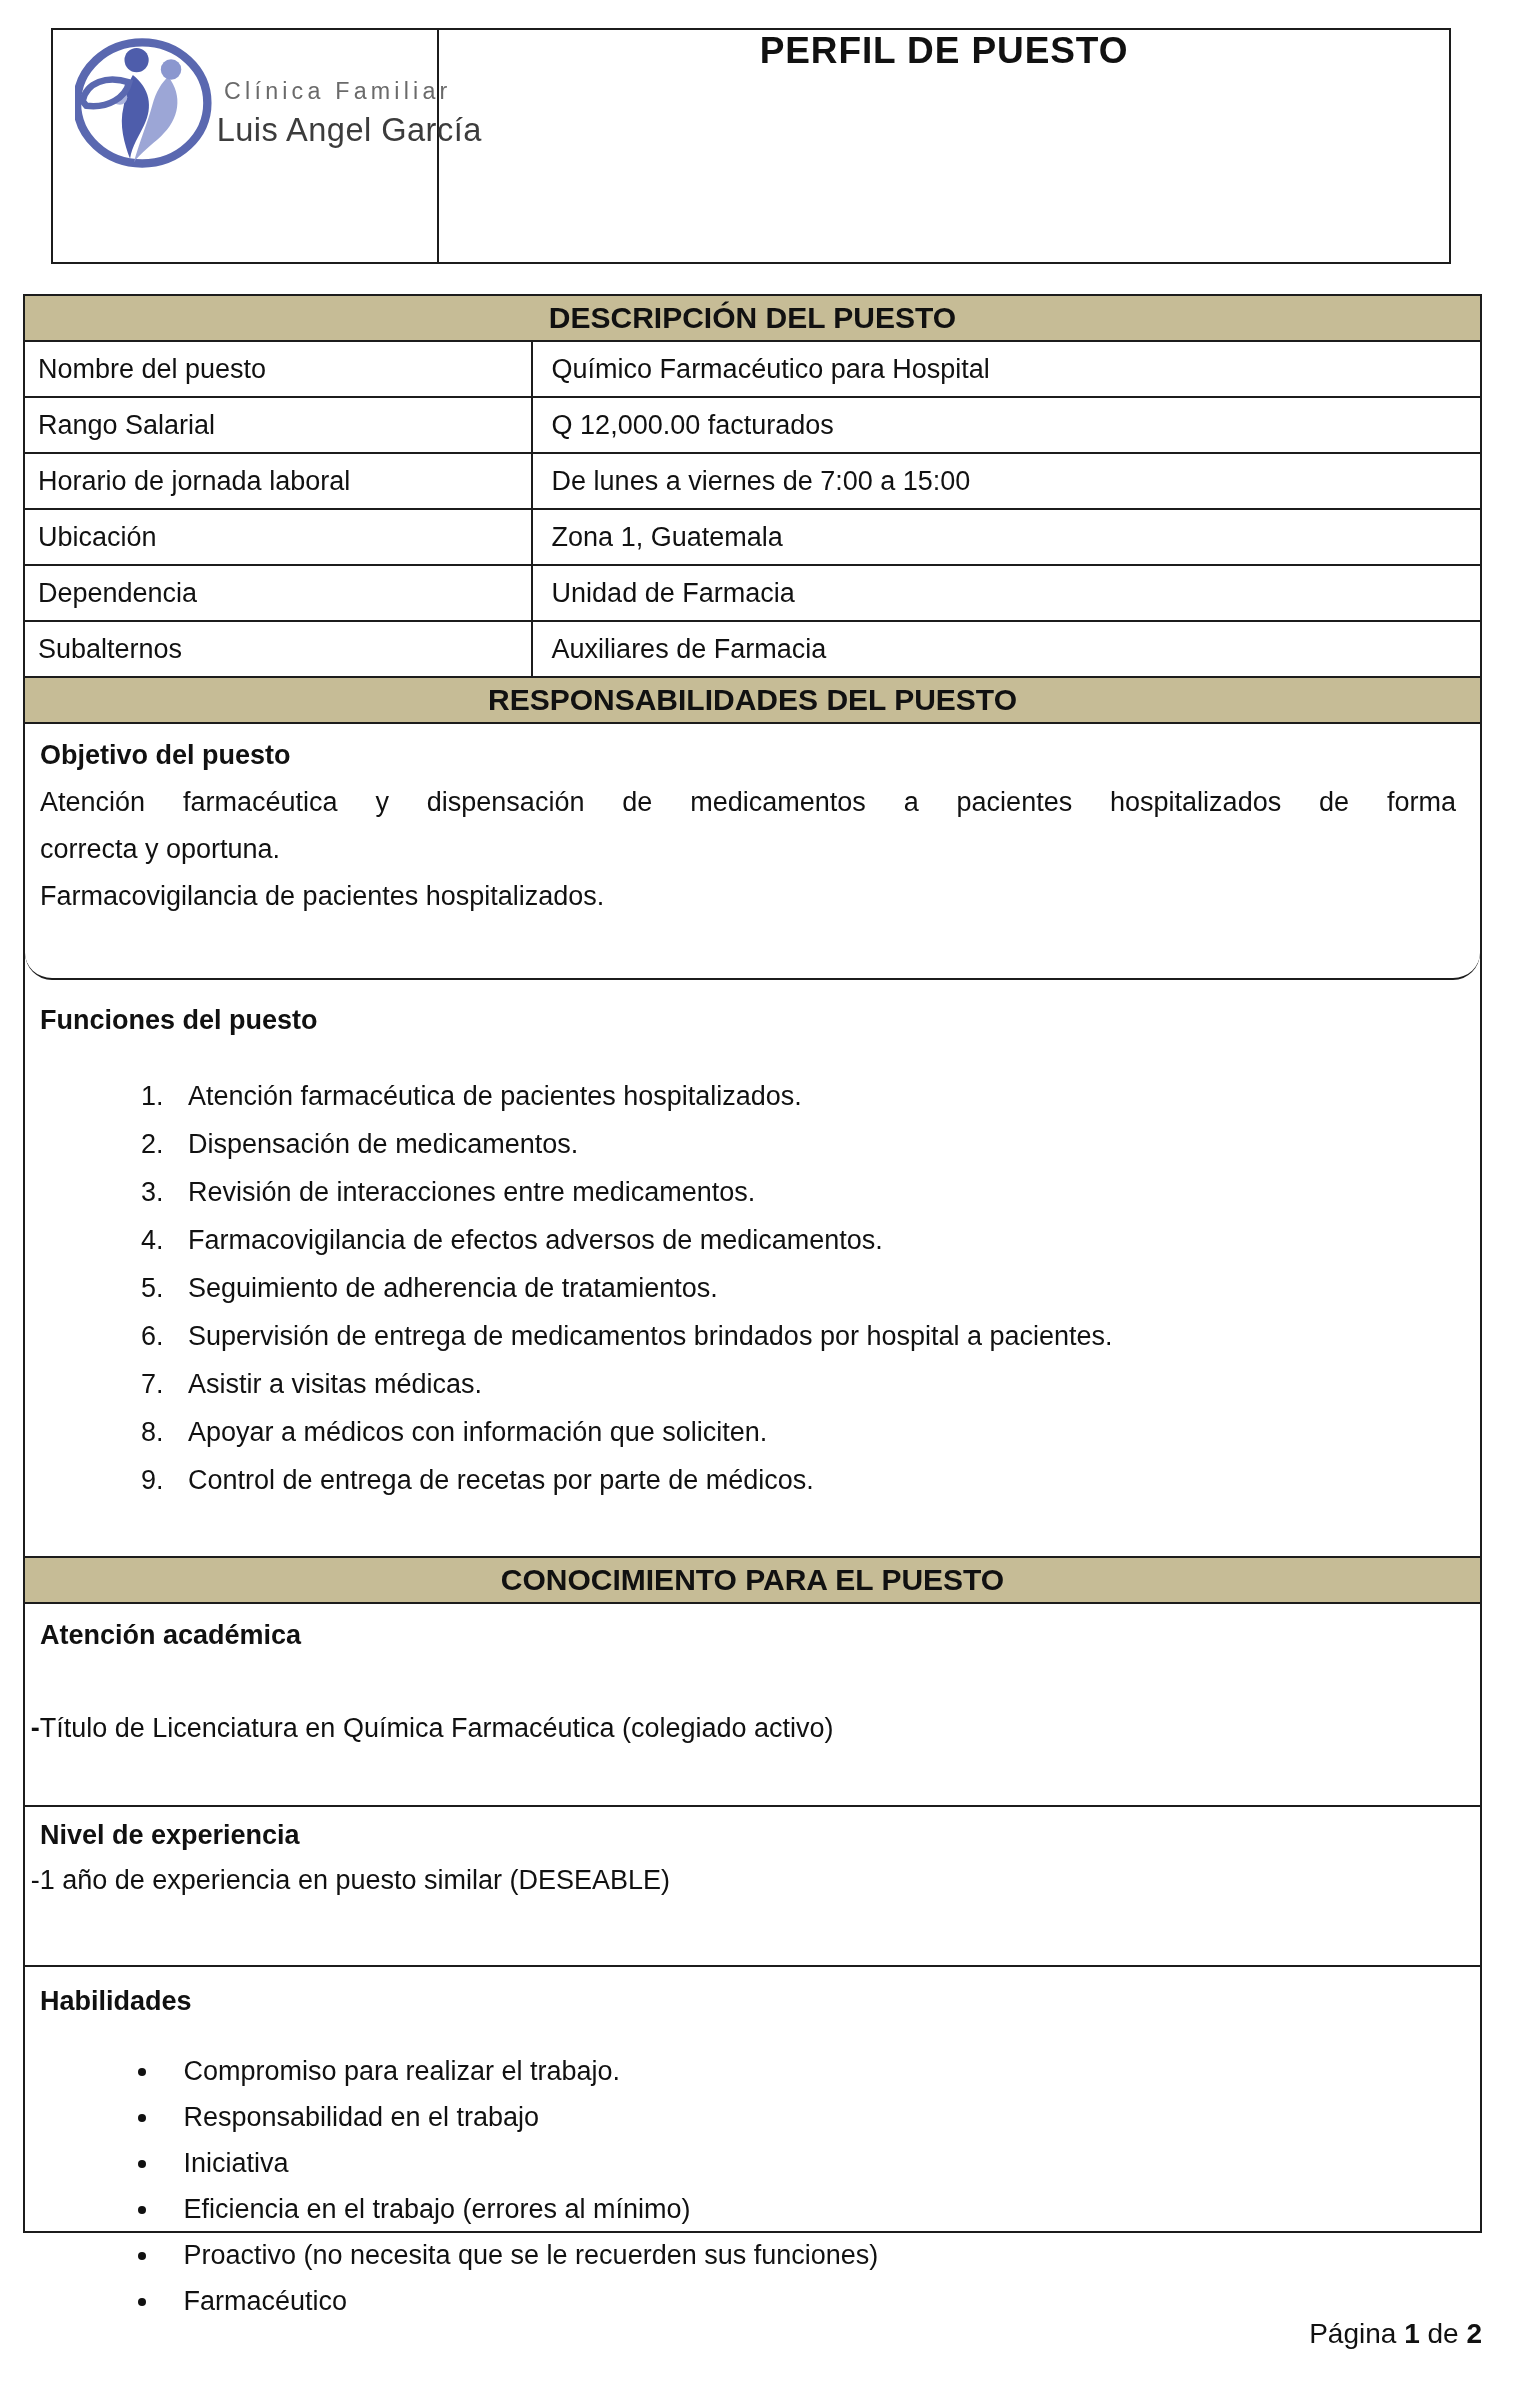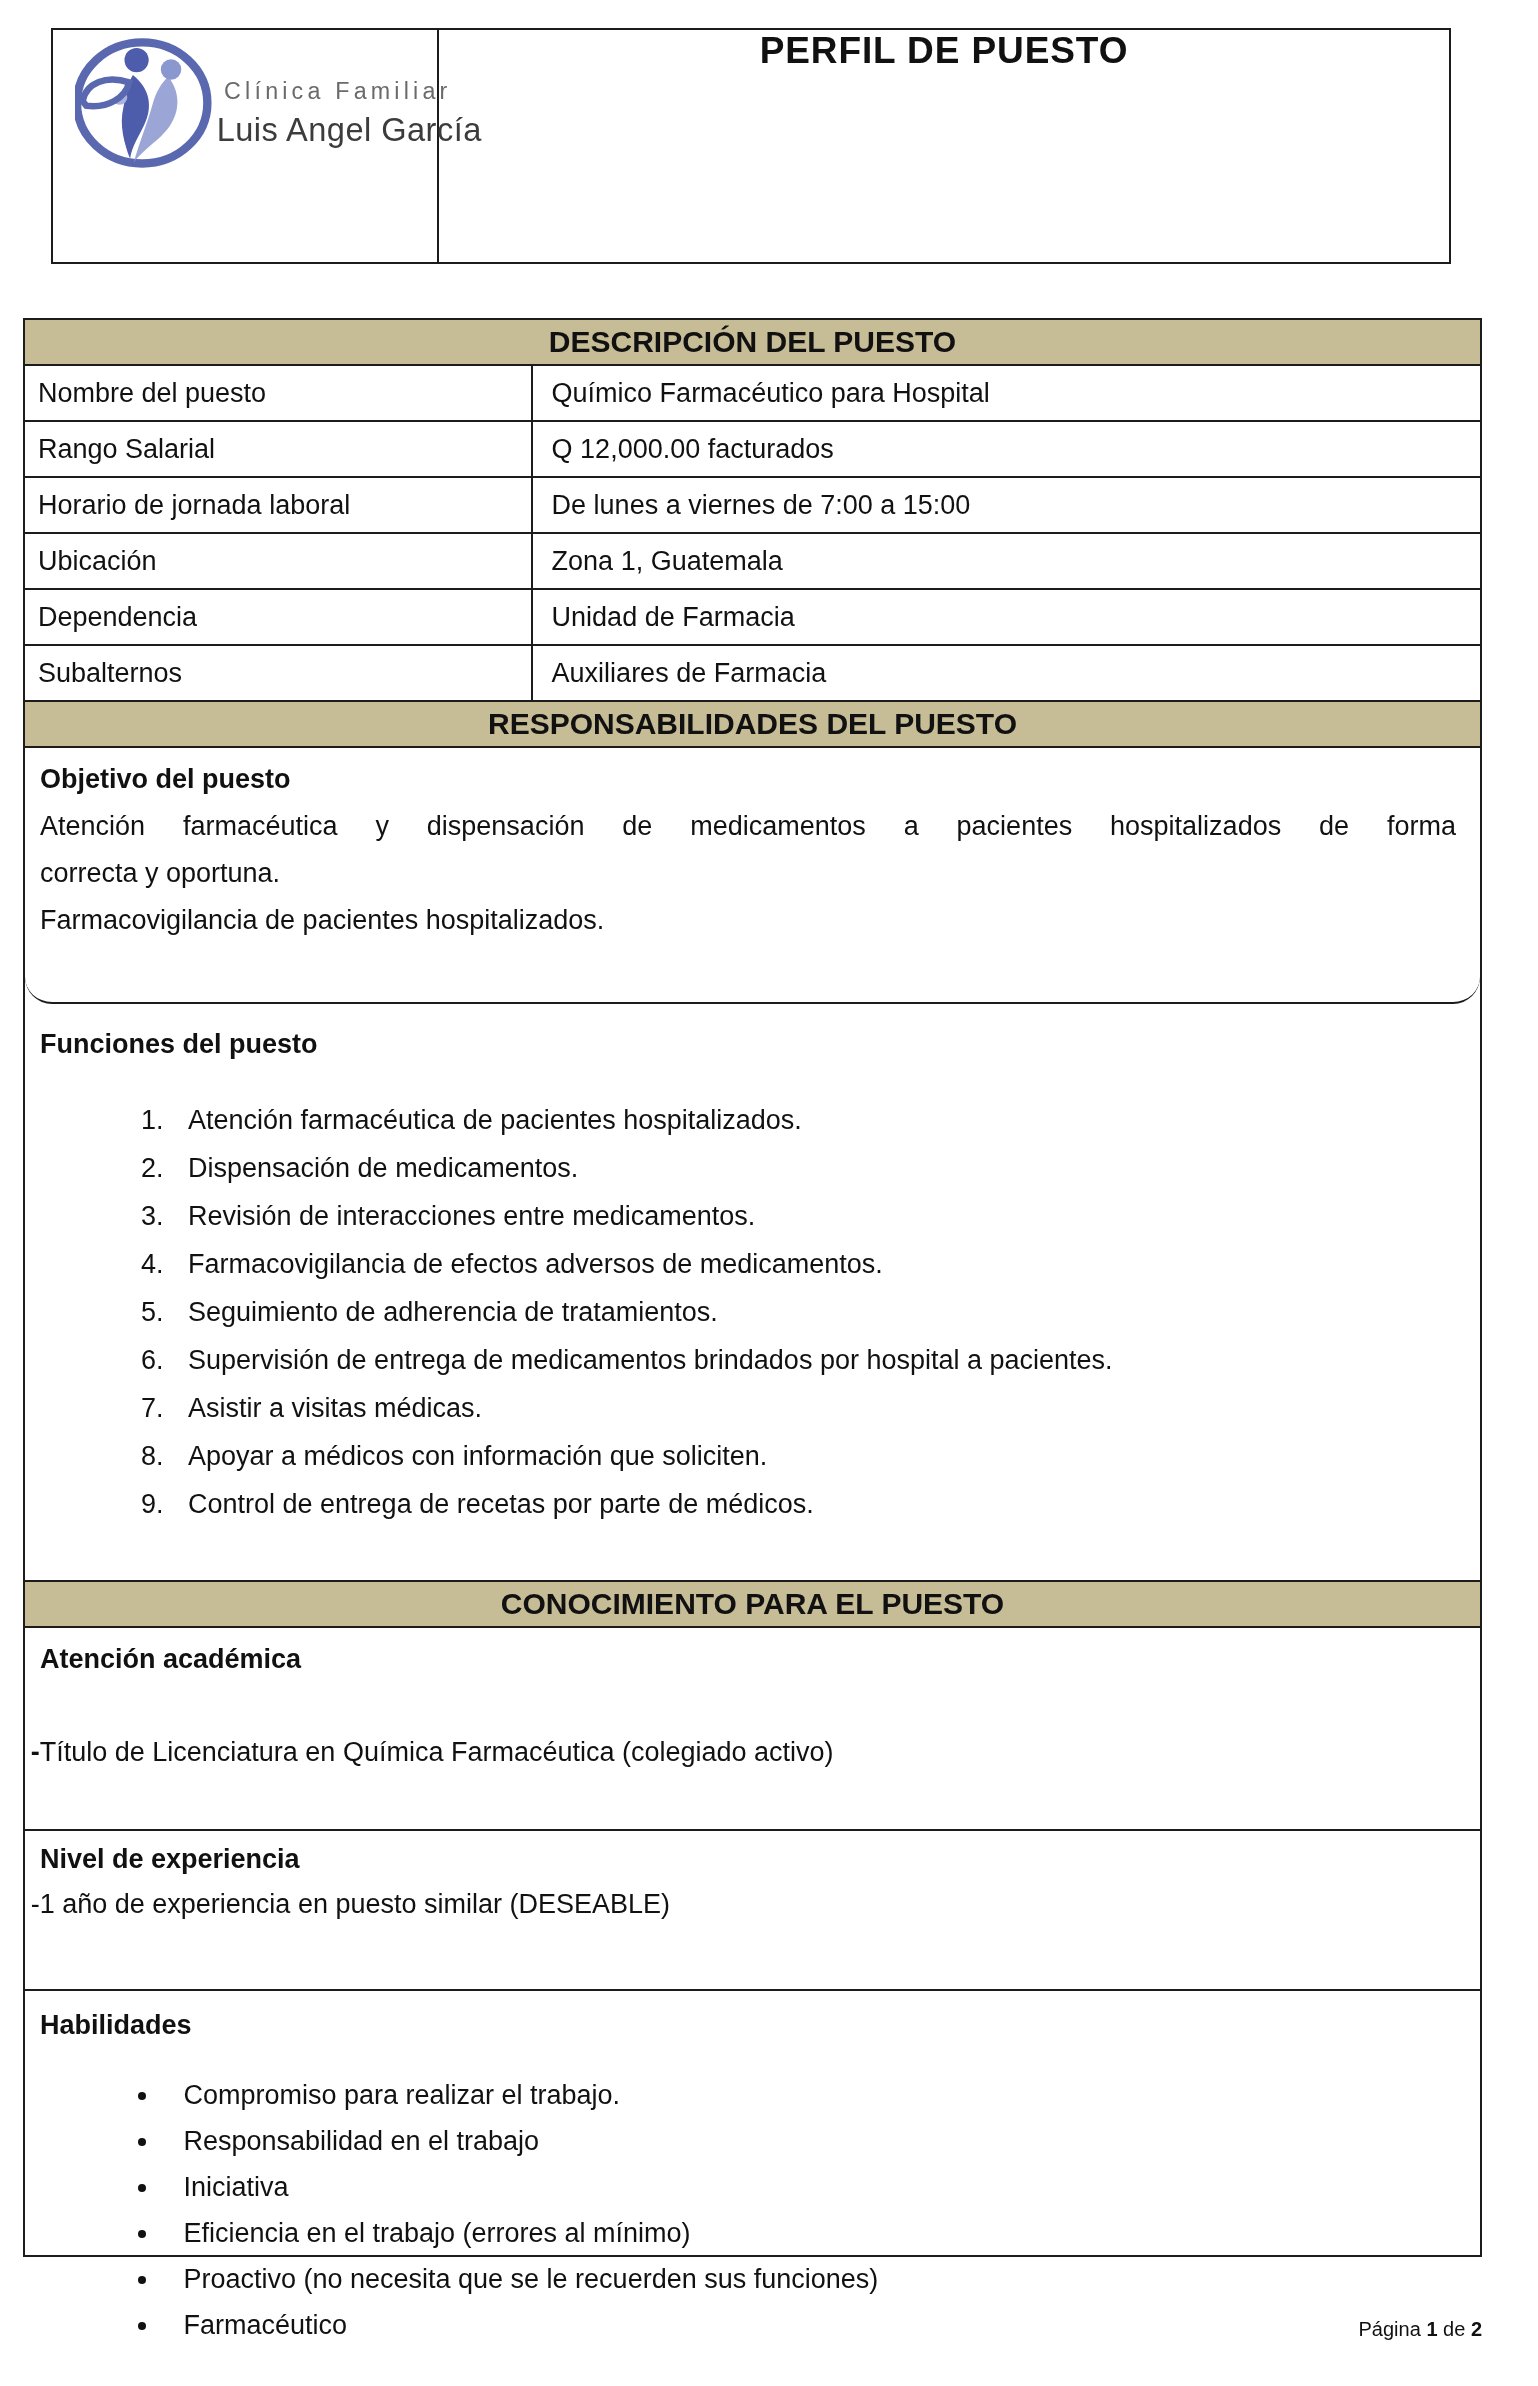--- a/index.html
+++ b/index.html
@@ -26,21 +26,21 @@
     position:absolute;left:51px;top:28px;width:1400px;height:236px;
     border:2.8px solid var(--border);display:flex;
   }
   .logo-cell{width:386px;border-right:2.8px solid var(--border);position:relative;}
   .logo-svg{position:absolute;left:22.4px;top:3.7px;}
   .title-cell{flex:1;display:flex;align-items:flex-start;justify-content:center;}
   .doc-title{font-weight:bold;font-size:37px;letter-spacing:0.9px;}
 
   
   .main-table{
-    position:absolute;left:23px;top:318px;width:1459px;height:1939px;
+    position:absolute;left:23px;top:294px;width:1459px;height:1939px;
     border:2.8px solid var(--border);background:#fff;
   }
   .section-bar{
     height:46px;border-bottom:2.8px solid var(--border);
     background:var(--bar-bg);
     display:flex;align-items:center;justify-content:center;
     font-weight:bold;font-size:30px;
   }
   .kv-row{height:56px;border-bottom:2.8px solid var(--border);display:flex;font-size:27px;}
   .kv-label{width:508px;border-right:2.8px solid var(--border);padding-left:13px;display:flex;align-items:center;}
@@ -65,21 +65,21 @@
   .nivel-cell{height:160px;padding:5.6px 24px 0 15px;}
   .nivel-cell h3{line-height:45px;}
   .nivel-cell .dash-line{line-height:45px;margin-left:-9.3px;}
 
   .habilidades-cell{height:359px;padding:11.2px 24px 0 15px;}
   .habilidades-cell ul{margin:22.4px 0 0 0;padding-left:121px;list-style-type:disc;}
   .habilidades-cell li{line-height:46px;padding-left:22.4px;}
 
   
   .page-footer{
-    position:absolute;top:2318px;right:56px;font-size:20px;
+    position:absolute;top:2318px;right:56px;font-size:28px;
   }
 </style>
 </head>
 <body>
 
 <div class="page">
 
   <div class="header-box">
     <div class="logo-cell">
       <svg class="logo-svg" width="410" height="149" viewBox="0 0 440 160" xmlns="http://www.w3.org/2000/svg">

